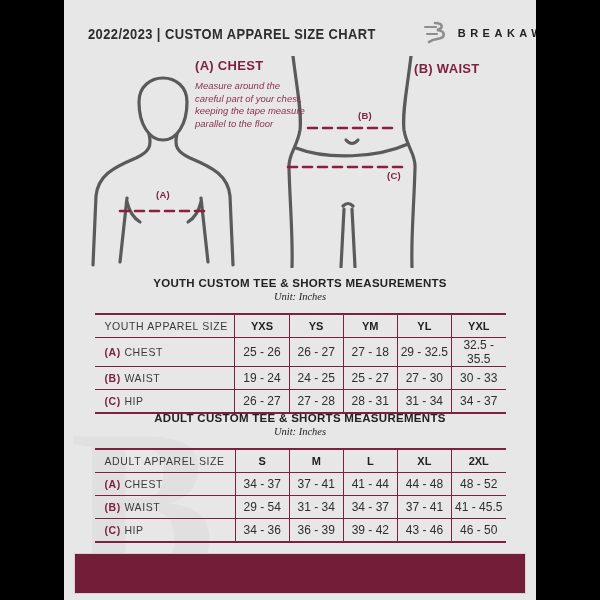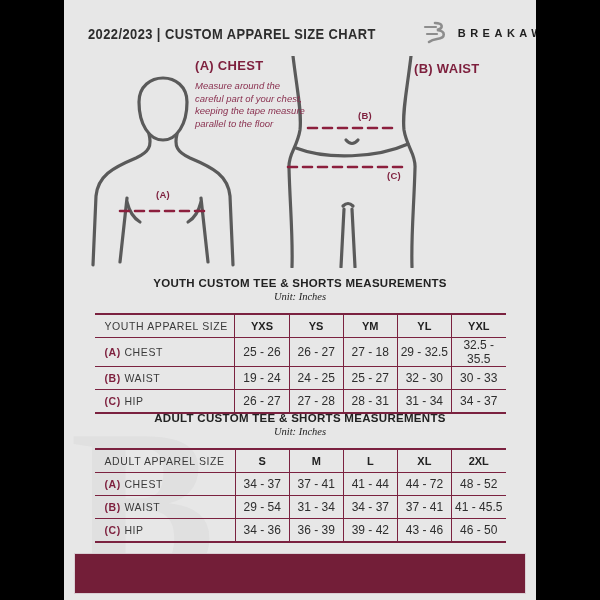--- a/index.html
+++ b/index.html
@@ -159,21 +159,21 @@
         <td class="size-col">26 - 27</td>
         <td class="size-col">27 - 18</td>
         <td class="size-col">29 - 32.5</td>
         <td class="size-col">32.5 - 35.5</td>
       </tr>
       <tr>
         <td class="col-label"><span class="pfx">(B)</span> <span>WAIST</span></td>
         <td class="size-col">19 - 24</td>
         <td class="size-col">24 - 25</td>
         <td class="size-col">25 - 27</td>
-        <td class="size-col">32 - 30</td>
+        <td class="size-col">27 - 30</td>
         <td class="size-col">30 - 33</td>
       </tr>
       <tr>
         <td class="col-label"><span class="pfx">(C)</span> <span>HIP</span></td>
         <td class="size-col">26 - 27</td>
         <td class="size-col">27 - 28</td>
         <td class="size-col">28 - 31</td>
         <td class="size-col">31 - 34</td>
         <td class="size-col">34 - 37</td>
       </tr>
@@ -192,21 +192,21 @@
         <th class="size-col">M</th>
         <th class="size-col">L</th>
         <th class="size-col">XL</th>
         <th class="size-col">2XL</th>
       </tr>
       <tr>
         <td class="col-label"><span class="pfx">(A)</span> <span>CHEST</span></td>
         <td class="size-col">34 - 37</td>
         <td class="size-col">37 - 41</td>
         <td class="size-col">41 - 44</td>
-        <td class="size-col">44 - 72</td>
+        <td class="size-col">44 - 48</td>
         <td class="size-col">48 - 52</td>
       </tr>
       <tr>
         <td class="col-label"><span class="pfx">(B)</span> <span>WAIST</span></td>
         <td class="size-col">29 - 54</td>
         <td class="size-col">31 - 34</td>
         <td class="size-col">34 - 37</td>
         <td class="size-col">37 - 41</td>
         <td class="size-col">41 - 45.5</td>
       </tr>

